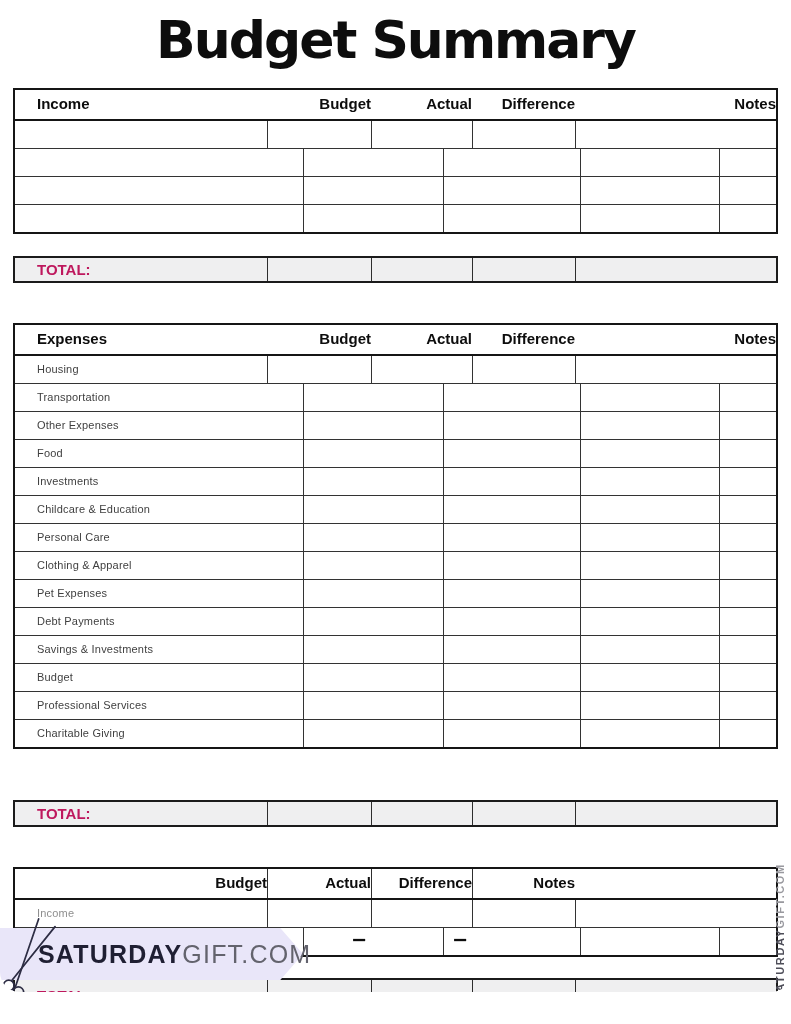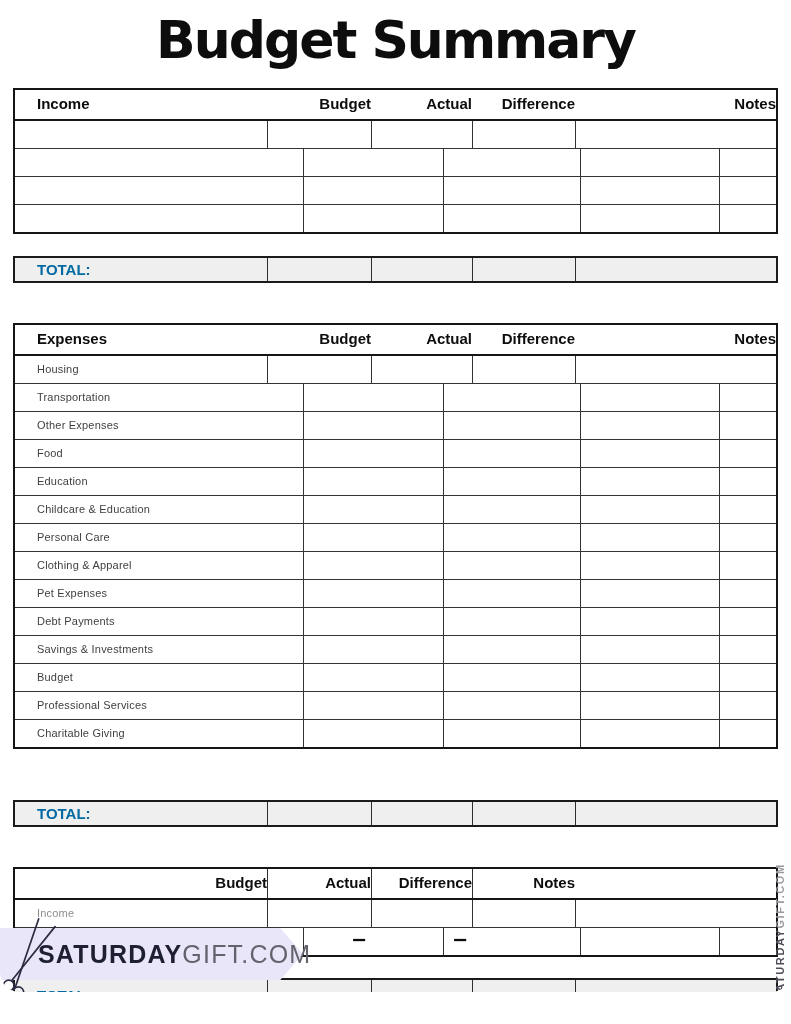--- a/index.html
+++ b/index.html
@@ -21,21 +21,21 @@
   .brow{height:27px;}
   .brow + .brow{border-top:1px solid #333;gap:36px;}
   .brow .c + .c{border-left:1px solid #333;}
   .brow .c.lab{padding-left:10px;line-height:27px;font-size:11px;color:#3f3f3f;letter-spacing:.2px;}
   .brow .c.muted{color:#8e8e8e;}
   
   .total-row{position:absolute;left:13px;width:765px;height:27px;box-sizing:border-box;
              border:2px solid #1b1b1b;background:#efeff0;}
   .total-row.tall{height:34px;}
   .total-row .c + .c{border-left:1px solid #2e2e2e;}
-  .total-row .c.lab{padding-left:10px;font-weight:bold;font-size:15px;color:#0369a1;
+  .total-row .c.lab{padding-left:10px;font-weight:bold;font-size:15px;color:#be185d;
                     display:flex;align-items:center;}
   
   .op{position:absolute;transform:translate(-50%,-50%) scaleX(1.15);font-weight:bold;
       font-size:21px;color:#0d0d0d;z-index:5;line-height:1;}
   
   #banner{position:absolute;left:0;top:928px;width:303px;height:52px;background:#e9e6f9;
           clip-path:polygon(0 0,92.5% 0,100% 50%,92.5% 100%,0 100%);z-index:30;}
   #banner-text{position:absolute;left:38px;top:928px;height:52px;display:flex;align-items:center;
                z-index:32;font-size:25px;letter-spacing:1.2px;}
   #banner-text .bold{font-weight:bold;color:#1f1f33;}
@@ -133,21 +133,21 @@
         <div class="c"></div>
     </div>
     <div class="grid brow">
       <div class="c lab">Food</div>
       <div class="c"></div>
         <div class="c"></div>
         <div class="c"></div>
         <div class="c"></div>
     </div>
     <div class="grid brow">
-      <div class="c lab">Education</div>
+      <div class="c lab">Investments</div>
       <div class="c"></div>
         <div class="c"></div>
         <div class="c"></div>
         <div class="c"></div>
     </div>
     <div class="grid brow">
       <div class="c lab">Childcare &amp; Education</div>
       <div class="c"></div>
         <div class="c"></div>
         <div class="c"></div>

